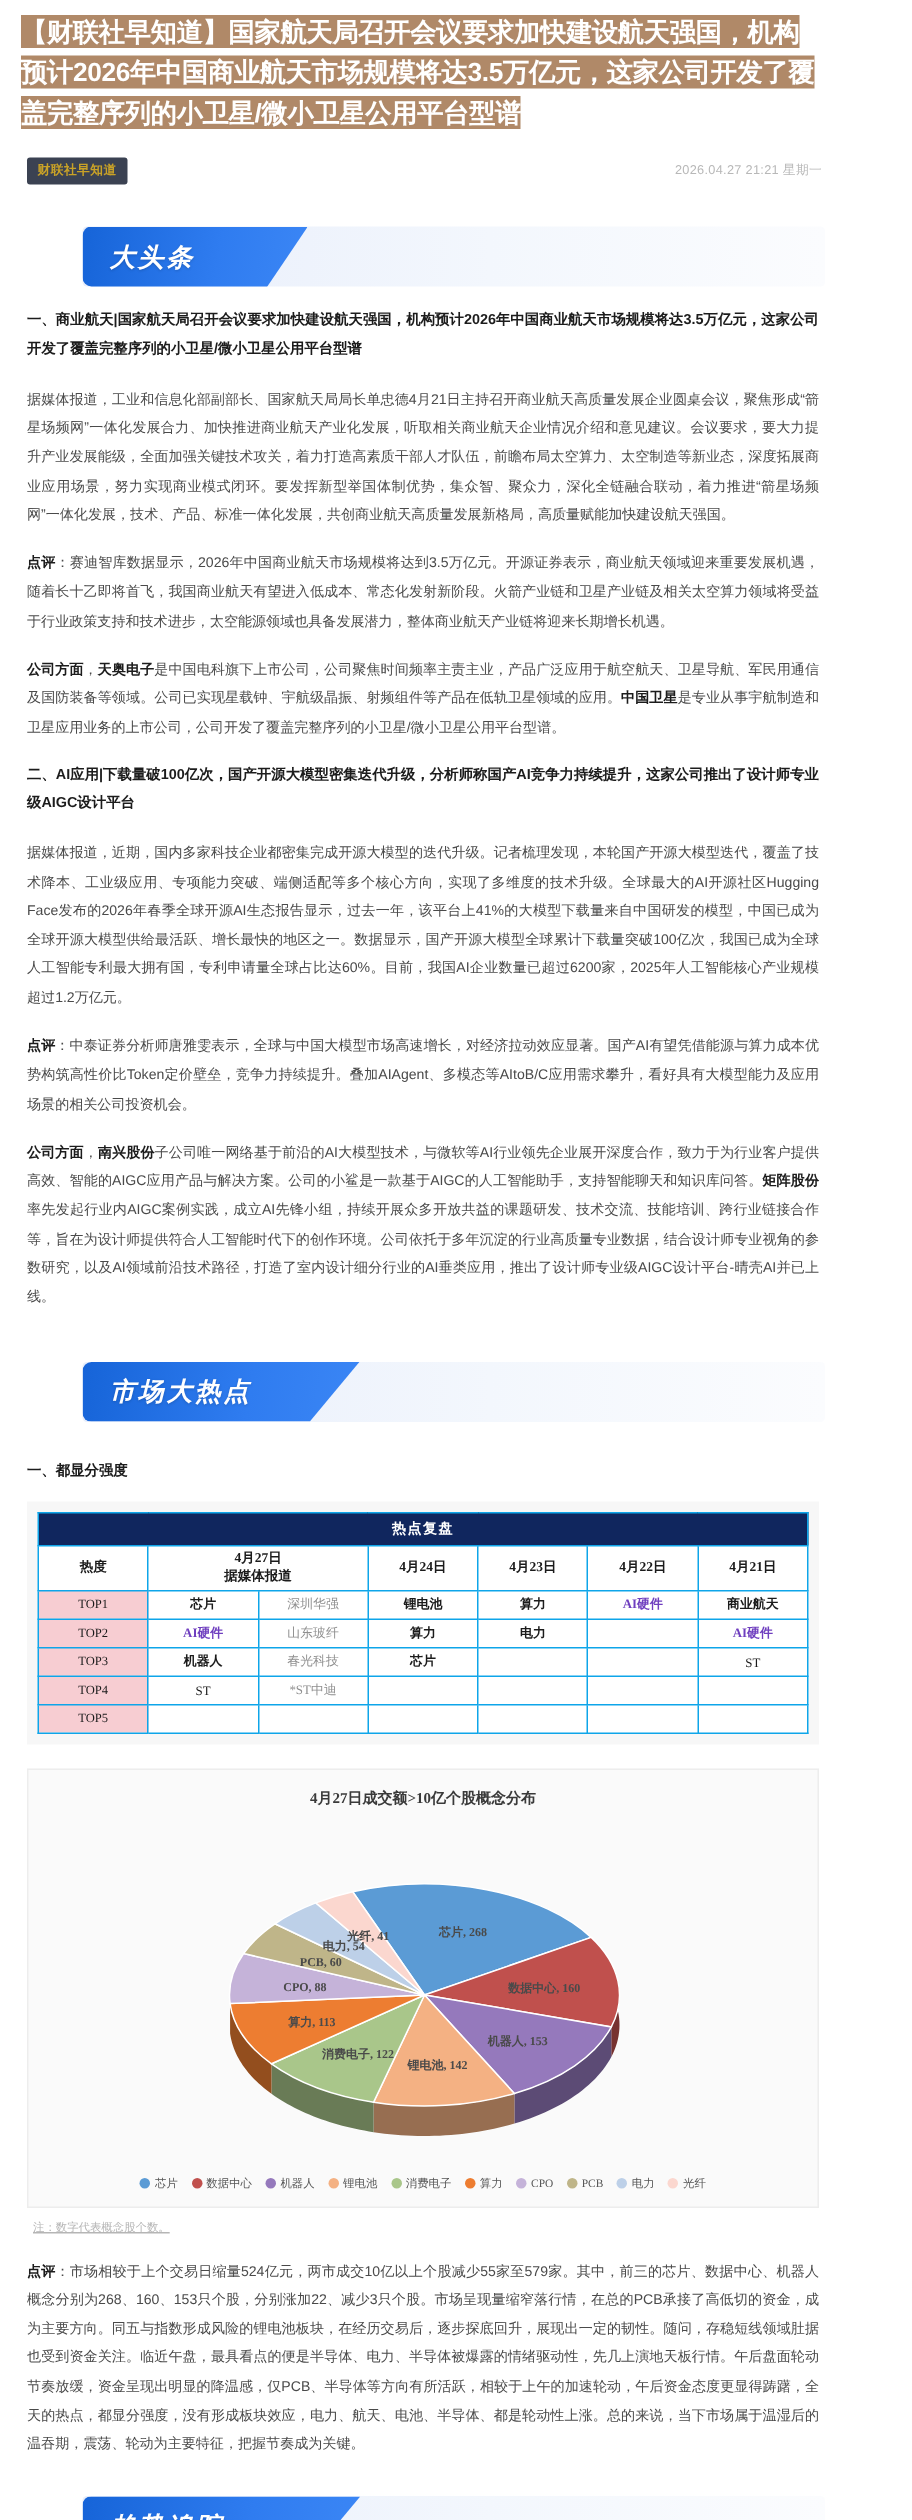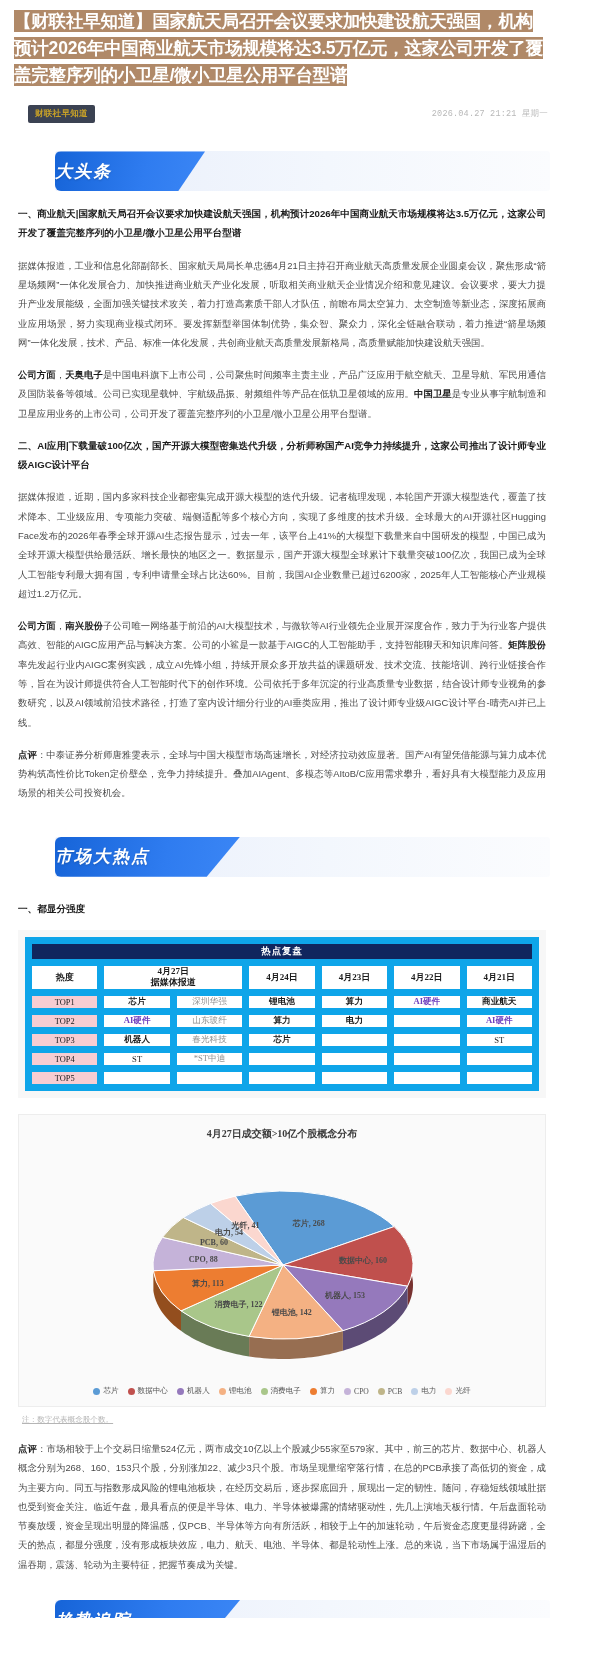--- a/index.html
+++ b/index.html
@@ -26,22 +26,21 @@
     background: #b08968;
     color: #ffffff;
     box-decoration-break: clone;
     -webkit-box-decoration-break: clone;
     padding: 1px 0;
   }
   .meta-row {
     display: flex;
     align-items: center;
     justify-content: space-between;
-    padding: 16px 16px 0 28px;
-    font-family: Liberation Mono, monospace;
+    padding: 16px 16px 0 18px;
   }
   .source-tag {
     background: #3b4252;
     color: #c9a227;
     font-size: 8.5px;
     padding: 3px 7px 3px 7px;
     border-radius: 2px;
     letter-spacing: 0.3px;
     font-weight: 700;
   }
@@ -76,20 +75,21 @@
     clip-path: polygon(0 0, 100% 0, 82% 100%, 0 100%);
     display: flex;
     align-items: center;
   }
   .banner-tab-text {
     color: #ffffff;
     font-size: 17px;
     font-weight: 700;
     font-style: italic;
     letter-spacing: 2px;
+    padding-left: 18px;
     text-shadow: 0 1px 2px rgba(0,0,0,.18);
   }
   .banner-tab.wide { width: 185px; }
 
   
   .article { padding: 0 18px; }
   .lead {
     font-size: 9.6px;
     font-weight: 700;
     line-height: 1.95;
@@ -119,21 +119,21 @@
     background: #f7f7f7;
     padding: 7px;
   }
   table.hot {
     width: 100%;
     border-collapse: collapse;
     background: #fff;
     table-layout: fixed;
   }
   table.hot td, table.hot th {
-    border: 7px solid #0ea5e9;
+    border: 1px solid #0ea5e9;
     text-align: center;
     font-size: 8.6px;
     height: 19px;
     color: #1b1b1b;
     font-family: "Liberation Serif", "DejaVu Serif", serif;
     padding: 0 0;
   }
   table.hot .title-row td {
     background: #10265e;
     color: #ffffff;
@@ -227,30 +227,31 @@
       </div>
     </div>
   </div>
 
   <div class="article">
 
     <div class="lead">一、商业航天|国家航天局召开会议要求加快建设航天强国，机构预计2026年中国商业航天市场规模将达3.5万亿元，这家公司开发了覆盖完整序列的小卫星/微小卫星公用平台型谱</div>
 
     <p class="body"><span>据媒体报道，</span><span class="u">工业和信息化部副部长、国家航天局局长单忠德4月21日主持召开商业航天高质量发展企业圆桌会议</span><span>，聚焦形成“箭星场频网”一体化发展合力、加快推进商业航天产业化发展，听取相关商业航天企业情况介绍和意见建议。会议要求，要大力提升产业发展能级，全面加强关键技术攻关，着力打造高素质干部人才队伍，前瞻布局太空算力、太空制造等新业态，深度拓展商业应用场景，努力实现商业模式闭环。要发挥新型举国体制优势，集众智、聚众力，深化全链融合联动，着力推进“箭星场频网”一体化发展，技术、产品、标准一体化发展，共创商业航天高质量发展新格局，高质量赋能加快建设航天强国。</span></p>
 
+    <p class="body"><b>点评</b><span>：赛迪智库数据显示，2026年中国商业航天市场规模将达到3.5万亿元。开源证券表示，商业航天领域迎来重要发展机遇，随着长十乙即将首飞，我国商业航天有望进入低成本、常态化发射新阶段。火箭产业链和卫星产业链及相关太空算力领域将受益于行业政策支持和技术进步，太空能源领域也具备发展潜力，整体商业航天产业链将迎来长期增长机遇。</span></p>
 
     <p class="body"><b>公司方面</b>，<b>天奥电子</b><span>是中国电科旗下上市公司，公司聚焦时间频率主责主业，产品广泛应用于航空航天、卫星导航、军民用通信及国防装备等领域。公司已实现星载钟、宇航级晶振、射频组件等产品在低轨卫星领域的应用。</span><b>中国卫星</b><span>是专业从事宇航制造和卫星应用业务的上市公司，公司开发了覆盖完整序列的小卫星/微小卫星公用平台型谱。</span></p>
 
     <div class="lead">二、AI应用|下载量破100亿次，国产开源大模型密集迭代升级，分析师称国产AI竞争力持续提升，这家公司推出了设计师专业级AIGC设计平台</div>
 
     <p class="body"><span>据媒体报道，近期，国内多家科技企业都密集完成开源大模型的迭代升级。记者梳理发现，本轮国产开源大模型迭代，覆盖了技术降本、工业级应用、专项能力突破、端侧适配等多个核心方向，实现了多维度的技术升级。全球最大的AI开源社区Hugging Face发布的2026年春季全球开源AI生态报告显示，过去一年，该平台上41%的大模型下载量来自中国研发的模型，中国已成为全球开源大模型供给最活跃、增长最快的地区之一。</span><span class="u">数据显示，国产开源大模型全球累计下载量突破100亿次，我国已成为全球人工智能专利最大拥有国，专利申请量全球占比达60%</span><span>。目前，我国AI企业数量已超过6200家，2025年人工智能核心产业规模超过1.2万亿元。</span></p>
 
+    <p class="body"><b>点评</b><span>：中泰证券分析师唐雅雯表示，全球与中国大模型市场高速增长，对经济拉动效应显著。国产AI有望凭借能源与算力成本优势构筑高性价比Token定价壁垒，竞争力持续提升。叠加AIAgent、多模态等AItoB/C应用需求攀升，看好具有大模型能力及应用场景的相关公司投资机会。</span></p>
+
     <p class="body"><b>公司方面</b>，<b>南兴股份</b><span>子公司唯一网络基于前沿的AI大模型技术，与微软等AI行业领先企业展开深度合作，致力于为行业客户提供高效、智能的AIGC应用产品与解决方案。公司的小鲨是一款基于AIGC的人工智能助手，支持智能聊天和知识库问答。</span><b>矩阵股份</b><span>率先发起行业内AIGC案例实践，成立AI先锋小组，持续开展众多开放共益的课题研发、技术交流、技能培训、跨行业链接合作等，旨在为设计师提供符合人工智能时代下的创作环境。公司依托于多年沉淀的行业高质量专业数据，结合设计师专业视角的参数研究，以及AI领域前沿技术路径，打造了室内设计细分行业的AI垂类应用，推出了设计师专业级AIGC设计平台-晴壳AI并已上线。</span></p>
-
-    <p class="body"><b>点评</b><span>：中泰证券分析师唐雅雯表示，全球与中国大模型市场高速增长，对经济拉动效应显著。国产AI有望凭借能源与算力成本优势构筑高性价比Token定价壁垒，竞争力持续提升。叠加AIAgent、多模态等AItoB/C应用需求攀升，看好具有大模型能力及应用场景的相关公司投资机会。</span></p>
   </div>
 
   <div class="banner-wrap" style="margin-top:34px;">
     <div class="banner">
       <div class="banner-tab wide">
         <span class="banner-tab-text">市场大热点</span>
       </div>
     </div>
   </div>
 

